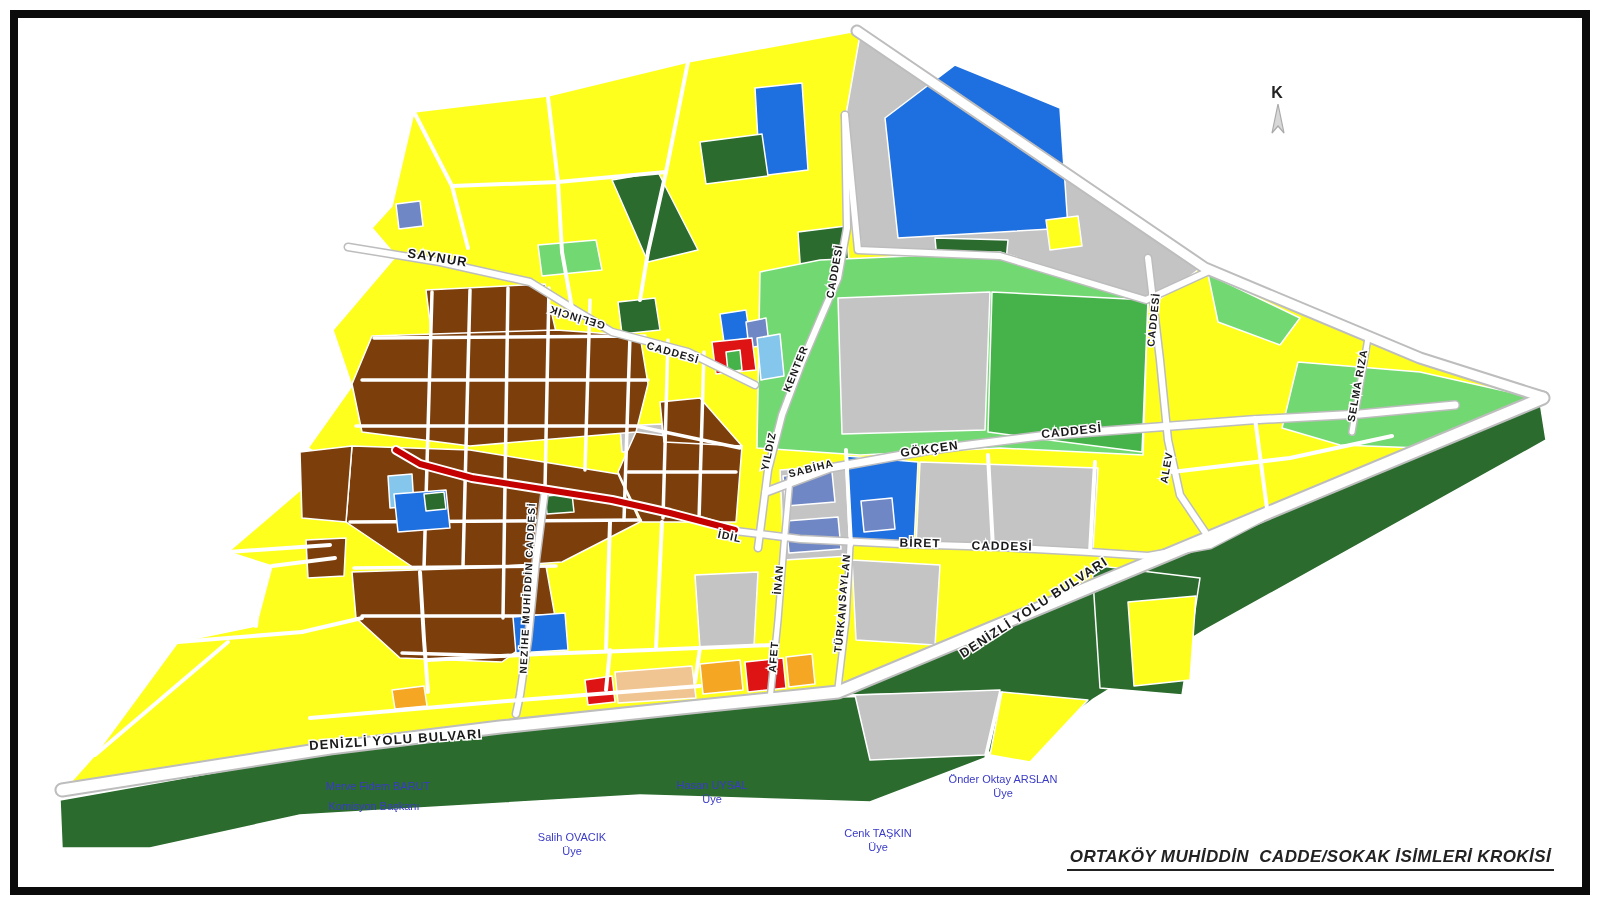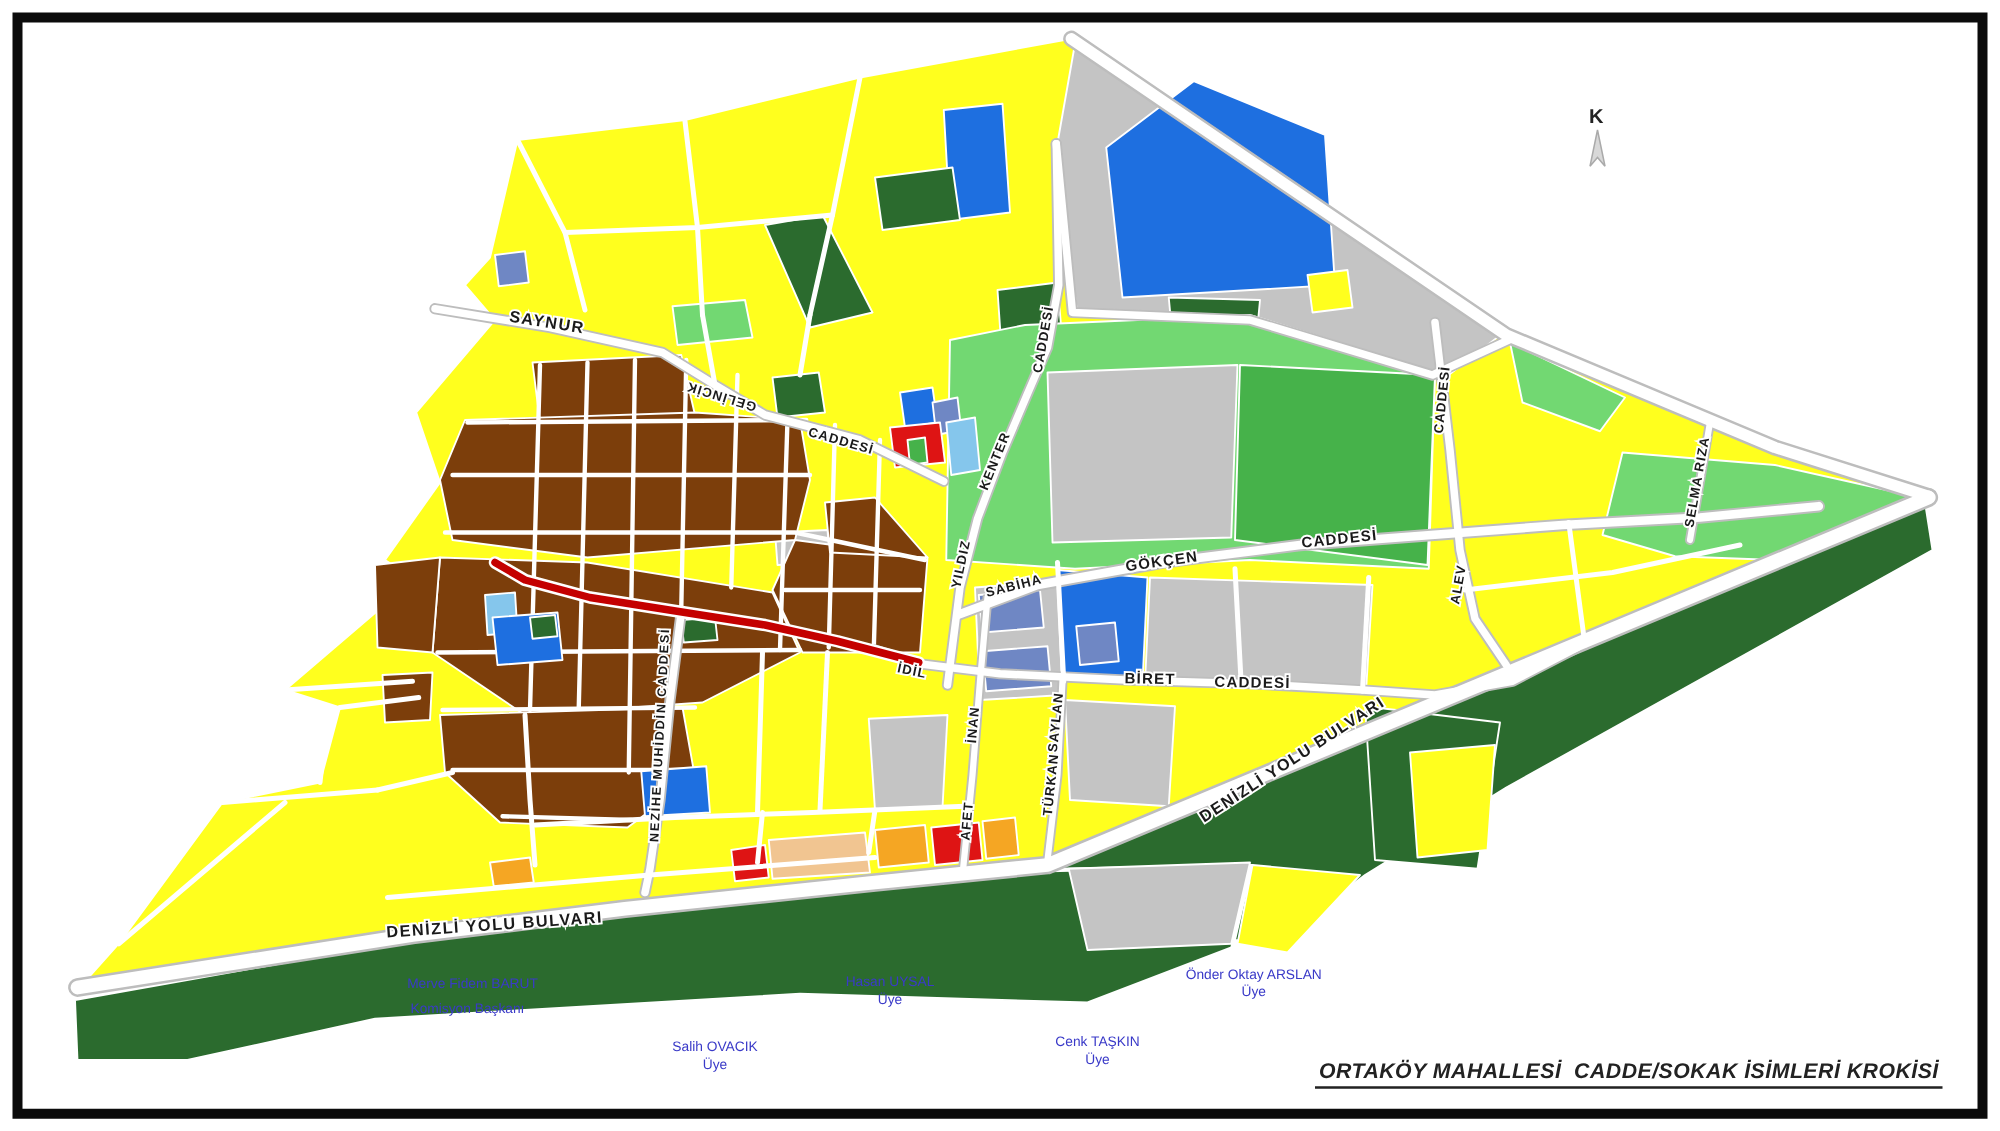--- a/index.html
+++ b/index.html
@@ -224,13 +224,13 @@
     <text class="sig" x="1003" y="783">Önder Oktay ARSLAN</text>
     <text class="sig" x="1003" y="797">Üye</text>
     <text class="sig" x="572" y="841">Salih OVACIK</text>
     <text class="sig" x="572" y="855">Üye</text>
     <text class="sig" x="878" y="837">Cenk TAŞKIN</text>
     <text class="sig" x="878" y="851">Üye</text>
   </g>
 </svg>
 
 <div class="frame"></div>
-<div class="map-title">ORTAKÖY MAHALLESİ  CADDE/SOKAK İSİMLERİ KROKİSİ</div>
+<div class="map-title">ORTAKÖY MUHİDDİN  CADDE/SOKAK İSİMLERİ KROKİSİ</div>
 
 </body></html>

